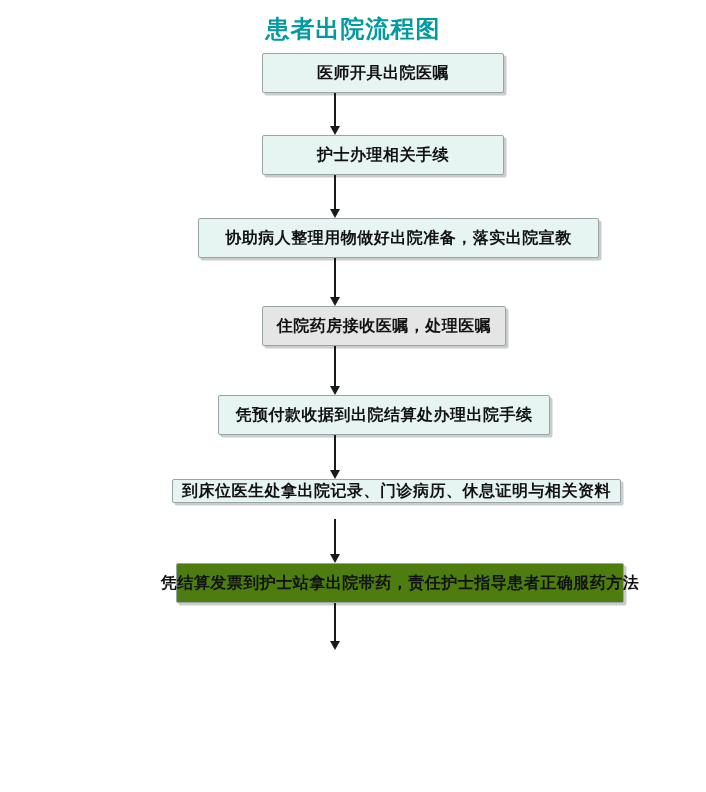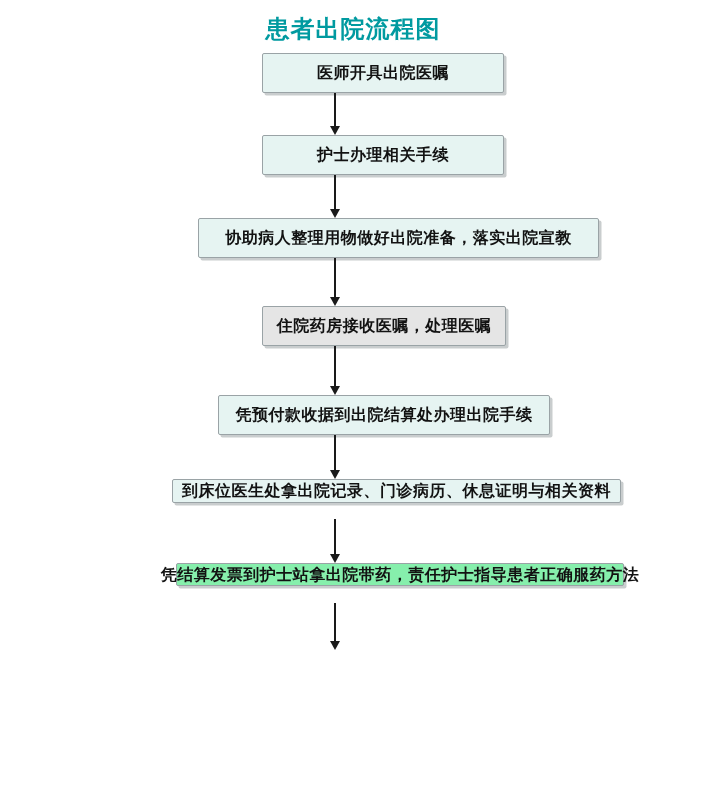--- a/index.html
+++ b/index.html
@@ -137,21 +137,21 @@
 
   <div class="node" style="left: 124px; top: 479px; width: 449px; height: 24px; background: rgb(230, 244, 242); border-color: rgb(154, 163, 166); color: rgb(18, 18, 18); box-shadow: rgb(201, 205, 206) 2.5px 2.5px 0px 0px;">
     <span class="node-label">到床位医生处拿出院记录、门诊病历、休息证明与相关资料</span>
   </div>
 
   <div class="connector" style="left: 328px; top: 519px; height: 44px;">
     <div class="shaft" style="background: rgb(26, 26, 26);"></div>
     <div class="head" style="border-top-color: rgb(26, 26, 26);"></div>
   </div>
 
-  <div class="node" style="left: 128px; top: 563px; width: 448px; height: 23px; background: #86efac; border-color: rgb(154, 163, 166); color: rgb(18, 18, 18); box-shadow: rgb(201, 205, 206) 2.5px 2.5px 0px 0px;">
+  <div class="node" style="left: 128px; top: 563px; width: 448px; height: 40px; background: #4d7c0f; border-color: rgb(154, 163, 166); color: rgb(18, 18, 18); box-shadow: rgb(201, 205, 206) 2.5px 2.5px 0px 0px;">
     <span class="node-label">凭结算发票到护士站拿出院带药，责任护士指导患者正确服药方法</span>
   </div>
 
   <div class="connector" style="left: 328px; top: 603px; height: 47px;">
     <div class="shaft" style="background: rgb(26, 26, 26);"></div>
     <div class="head" style="border-top-color: rgb(26, 26, 26);"></div>
   </div>
 
 
 </div>

